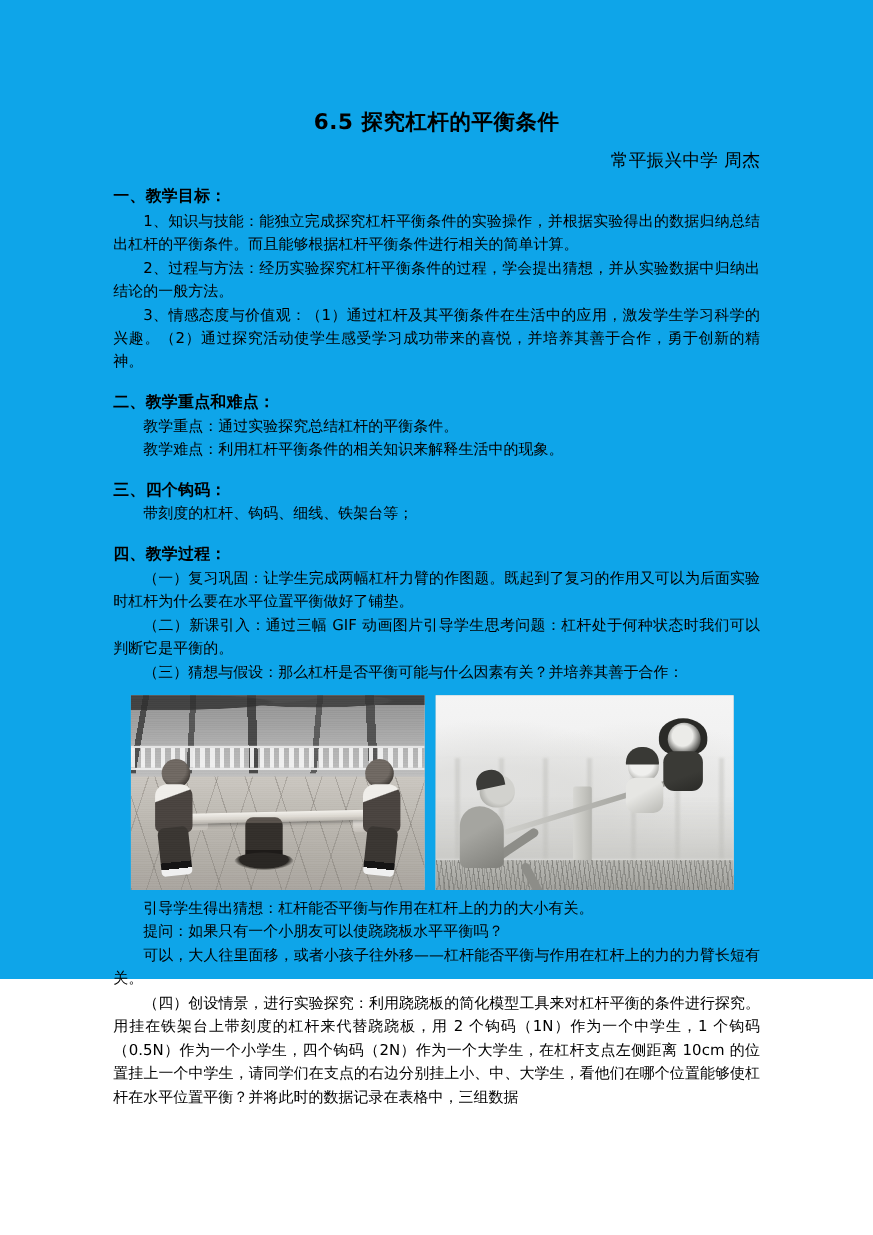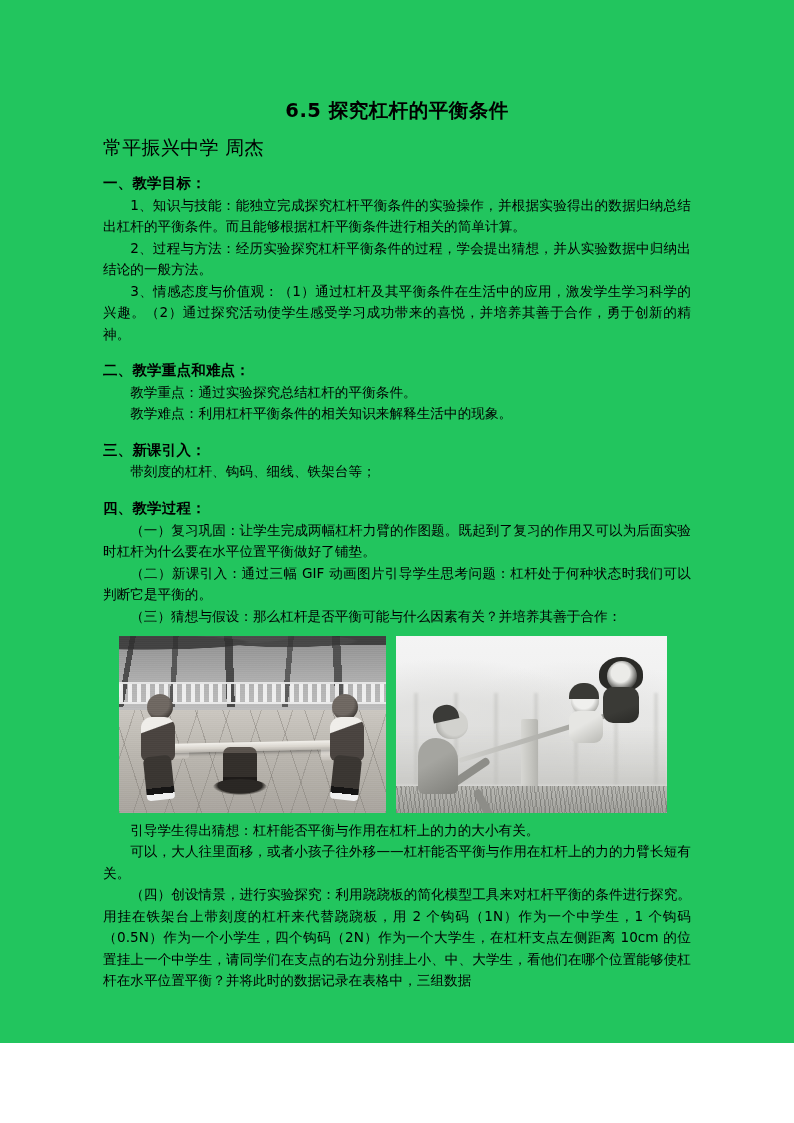--- a/index.html
+++ b/index.html
@@ -10,37 +10,37 @@
   body {
     width: 794px;
     height: 1123px;
     font-family: "DejaVu Sans", "Liberation Sans", sans-serif;
     color: #000000;
     overflow: hidden;
   }
   .page {
     position: relative;
     width: 794px;
-    height: 1043px;
-    background: #22c55e;
+    height: 890px;
+    background: #0ea5e9;
     box-sizing: border-box;
     padding: 0 103px 0 103px;
   }
   .doc-title {
     margin: 0;
     padding-top: 98px;
     text-align: center;
     font-size: 19.5px;
     font-weight: bold;
     letter-spacing: 0.5px;
     line-height: 1.35;
   }
   .doc-subtitle {
-    text-align: left;
-    font-size: 19px;
+    text-align: right;
+    font-size: 16px;
     font-weight: normal;
     margin-top: 11px;
     line-height: 1.35;
     letter-spacing: 0.3px;
   }
   .section-heading {
     font-size: 14.5px;
     font-weight: bold;
     line-height: 1.5;
     margin-top: 2px;
@@ -369,21 +369,21 @@
   <p class="para indent">3、情感态度与价值观：（1）通过杠杆及其平衡条件在生活中的应用，激发学生学习科学的兴趣。（2）通过探究活动使学生感受学习成功带来的喜悦，并培养其善于合作，勇于创新的精神。</p>
 
   <div class="gap-md"></div>
 
   <div class="section-heading">二、教学重点和难点：</div>
   <p class="para indent">教学重点：通过实验探究总结杠杆的平衡条件。</p>
   <p class="para indent">教学难点：利用杠杆平衡条件的相关知识来解释生活中的现象。</p>
 
   <div class="gap-md"></div>
 
-  <div class="section-heading">三、新课引入：</div>
+  <div class="section-heading">三、四个钩码：</div>
   <p class="para indent">带刻度的杠杆、钩码、细线、铁架台等；</p>
 
   <div class="gap-md"></div>
 
   <div class="section-heading">四、教学过程：</div>
   <p class="para indent">（一）复习巩固：让学生完成两幅杠杆力臂的作图题。既起到了复习的作用又可以为后面实验时杠杆为什么要在水平位置平衡做好了铺垫。</p>
   <p class="para indent">（二）新课引入：通过三幅 GIF 动画图片引导学生思考问题：杠杆处于何种状态时我们可以判断它是平衡的。</p>
   <p class="para indent">（三）猜想与假设：那么杠杆是否平衡可能与什么因素有关？并培养其善于合作：</p>
 
   <div class="figure-row">
@@ -431,16 +431,17 @@
         <div class="kidA-body"></div>
         <div class="kidB-head"></div>
         <div class="kidB-hair"></div>
         <div class="kidB-body"></div>
       </div>
     </div>
 
   </div>
 
   <p class="para indent">引导学生得出猜想：杠杆能否平衡与作用在杠杆上的力的大小有关。</p>
+  <p class="para indent">提问：如果只有一个小朋友可以使跷跷板水平平衡吗？</p>
   <p class="para indent">可以，大人往里面移，或者小孩子往外移——杠杆能否平衡与作用在杠杆上的力的力臂长短有关。</p>
   <p class="para indent">（四）创设情景，进行实验探究：利用跷跷板的简化模型工具来对杠杆平衡的条件进行探究。用挂在铁架台上带刻度的杠杆来代替跷跷板，用 2 个钩码（1N）作为一个中学生，1 个钩码（0.5N）作为一个小学生，四个钩码（2N）作为一个大学生，在杠杆支点左侧距离 10cm 的位置挂上一个中学生，请同学们在支点的右边分别挂上小、中、大学生，看他们在哪个位置能够使杠杆在水平位置平衡？并将此时的数据记录在表格中，三组数据</p>
 
 </div>
 
 </body></html>

